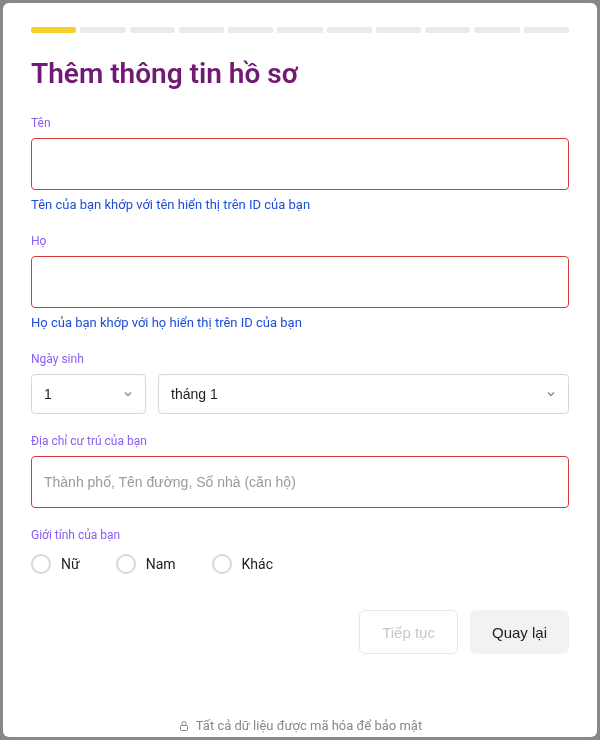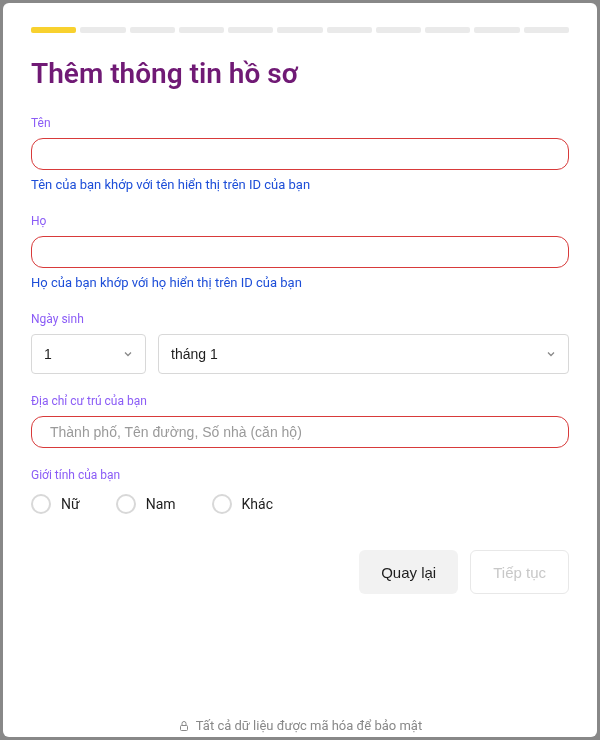--- a/index.html
+++ b/index.html
@@ -47,24 +47,24 @@
       margin-bottom: 20px;
     }
     .field-label {
       font-size: 12px;
       color: #8b5cf6;
       margin-bottom: 8px;
       display: block;
     }
     .text-input {
       width: 100%;
-      height: 32px;
+      height: 52px;
       border: 1px solid #d8d8d8;
-      border-radius: 12px;
-      padding: 0 18px;
+      border-radius: 4px;
+      padding: 0 12px;
       font-size: 14px;
       color: #1e1e1e;
       outline: none;
     }
     .text-input.error {
       border-color: #d83a3a;
     }
     .text-input::placeholder {
       color: #9a9a9a;
     }
@@ -246,22 +246,22 @@
         <span class="radio-label">Nam</span>
       </label>
       <label class="radio-item">
         <span class="radio-circle"></span>
         <span class="radio-label">Khác</span>
       </label>
     </div>
   </div>
 
   <div class="button-row">
+    <button class="btn btn-continue">Tiếp tục</button>
     <button class="btn btn-back">Quay lại</button>
-    <button class="btn btn-continue">Tiếp tục</button>
   </div>
 
   <div class="footer-note">
     <span class="lock-icon">
       <svg viewBox="0 0 24 24" fill="none" stroke="#888" stroke-width="2">
           <rect x="5" y="11" width="14" height="10" rx="2"></rect>
           <path d="M8 11V7a4 4 0 0 1 8 0v4"></path>
         </svg>
     </span>
     <span>Tất cả dữ liệu được mã hóa để bảo mật</span>

